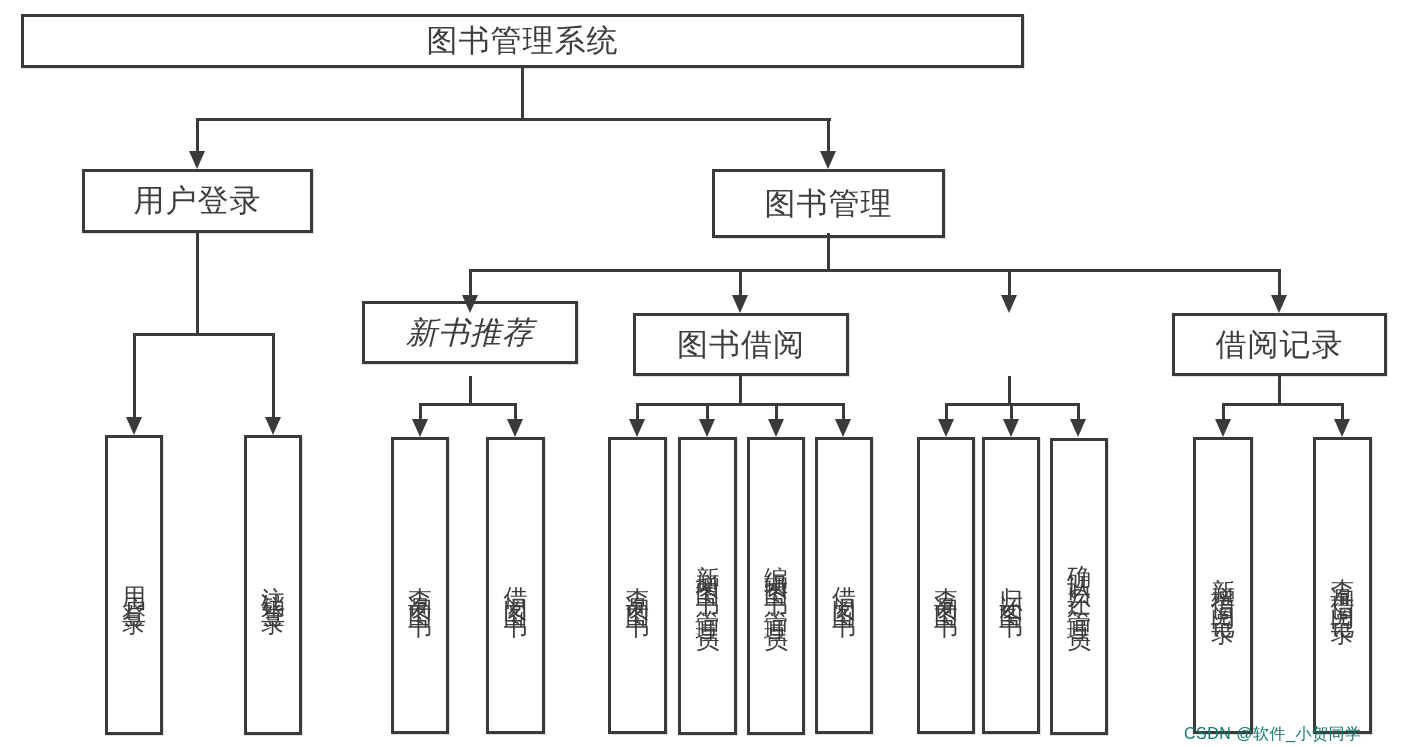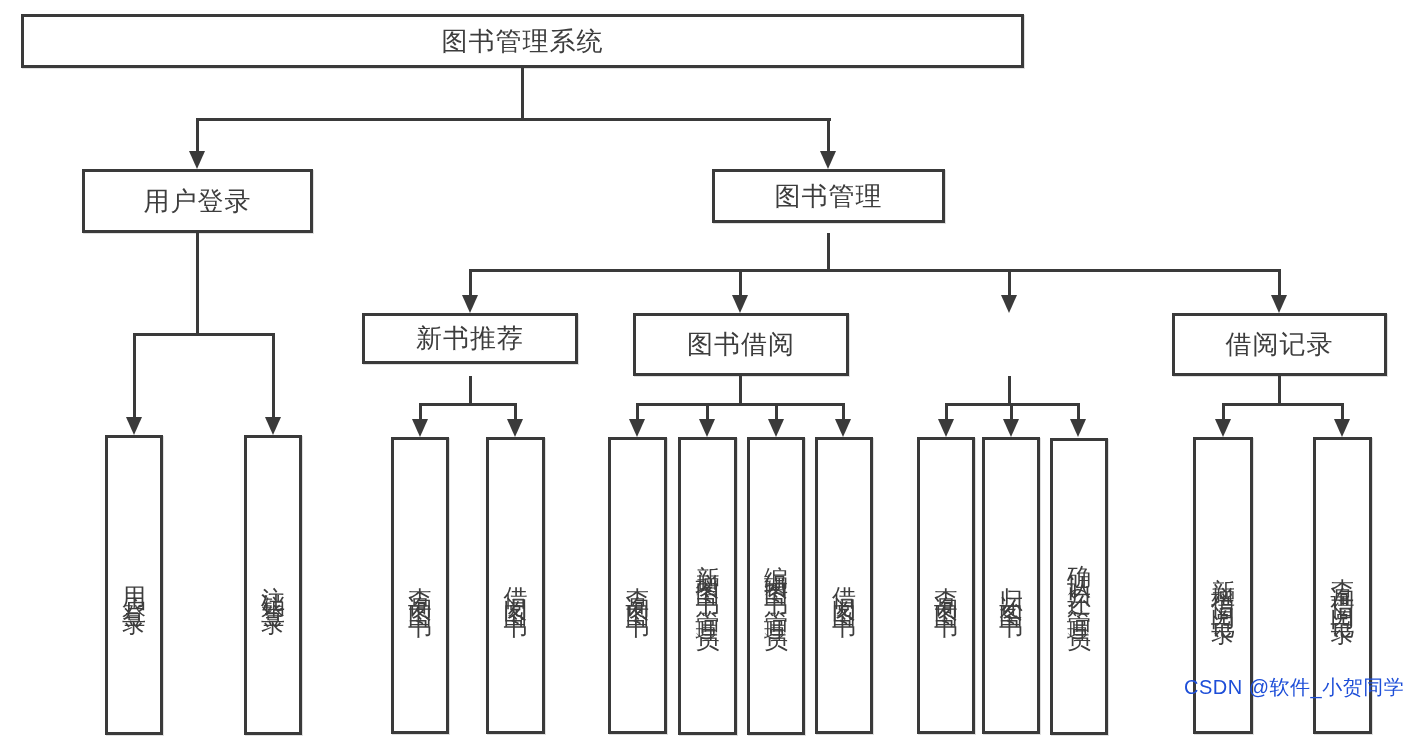--- a/index.html
+++ b/index.html
@@ -20,21 +20,21 @@
     position: absolute;
     box-sizing: border-box;
     border: 3px solid #3a3a3a;
     background: #ffffff;
     display: flex;
     align-items: center;
     justify-content: center;
     box-shadow: 1px 1px 0 rgba(0,0,0,0.12);
   }
   .h-label {
-    font-size: 26px;
+    font-size: 31px;
     letter-spacing: 1px;
     color: #3d3d3d;
     white-space: nowrap;
   }
   .v-label {
     writing-mode: vertical-rl;
     text-orientation: mixed;
     font-size: 24px;
     letter-spacing: 9px;
     color: #3d3d3d;
@@ -49,44 +49,44 @@
     position: absolute;
     width: 0;
     height: 0;
     border-left: 8px solid transparent;
     border-right: 8px solid transparent;
     border-top: 18px solid #3a3a3a;
   }
   .watermark {
     position: absolute;
     left: 1184px;
-    top: 674px;
-    font-size: 20px;
-    color: #1d4ed8;
+    top: 724px;
+    font-size: 16px;
+    color: #0f766e;
     white-space: nowrap;
     letter-spacing: 0.5px;
   }
 </style>
 </head>
 <body>
 
 <div id="stage">
 
   <div class="node" style="left:21px; top:14px; width:1003px; height:54px;">
     <span class="h-label">图书管理系统</span>
   </div>
 
   <div class="node" style="left:82px; top:169px; width:231px; height:64px;">
     <span class="h-label">用户登录</span>
   </div>
-  <div class="node" style="left:712px; top:169px; width:233px; height:54px;">
+  <div class="node" style="left:712px; top:169px; width:233px; height:69px;">
     <span class="h-label">图书管理</span>
   </div>
 
-  <div class="node" style="left:362px; top:313px; width:216px; height:51px;">
+  <div class="node" style="left:362px; top:301px; width:216px; height:63px;font-style:italic;">
     <span class="h-label">新书推荐</span>
   </div>
   <div class="node" style="left:633px; top:313px; width:216px; height:63px;align-items:center;">
     <span class="h-label">图书借阅</span>
   </div>
   <div class="node" style="left:1172px; top:313px; width:215px; height:63px;">
     <span class="h-label">借阅记录</span>
   </div>
 
   <div class="node" style="left:105px; top:435px; width:58px; height:300px;">

